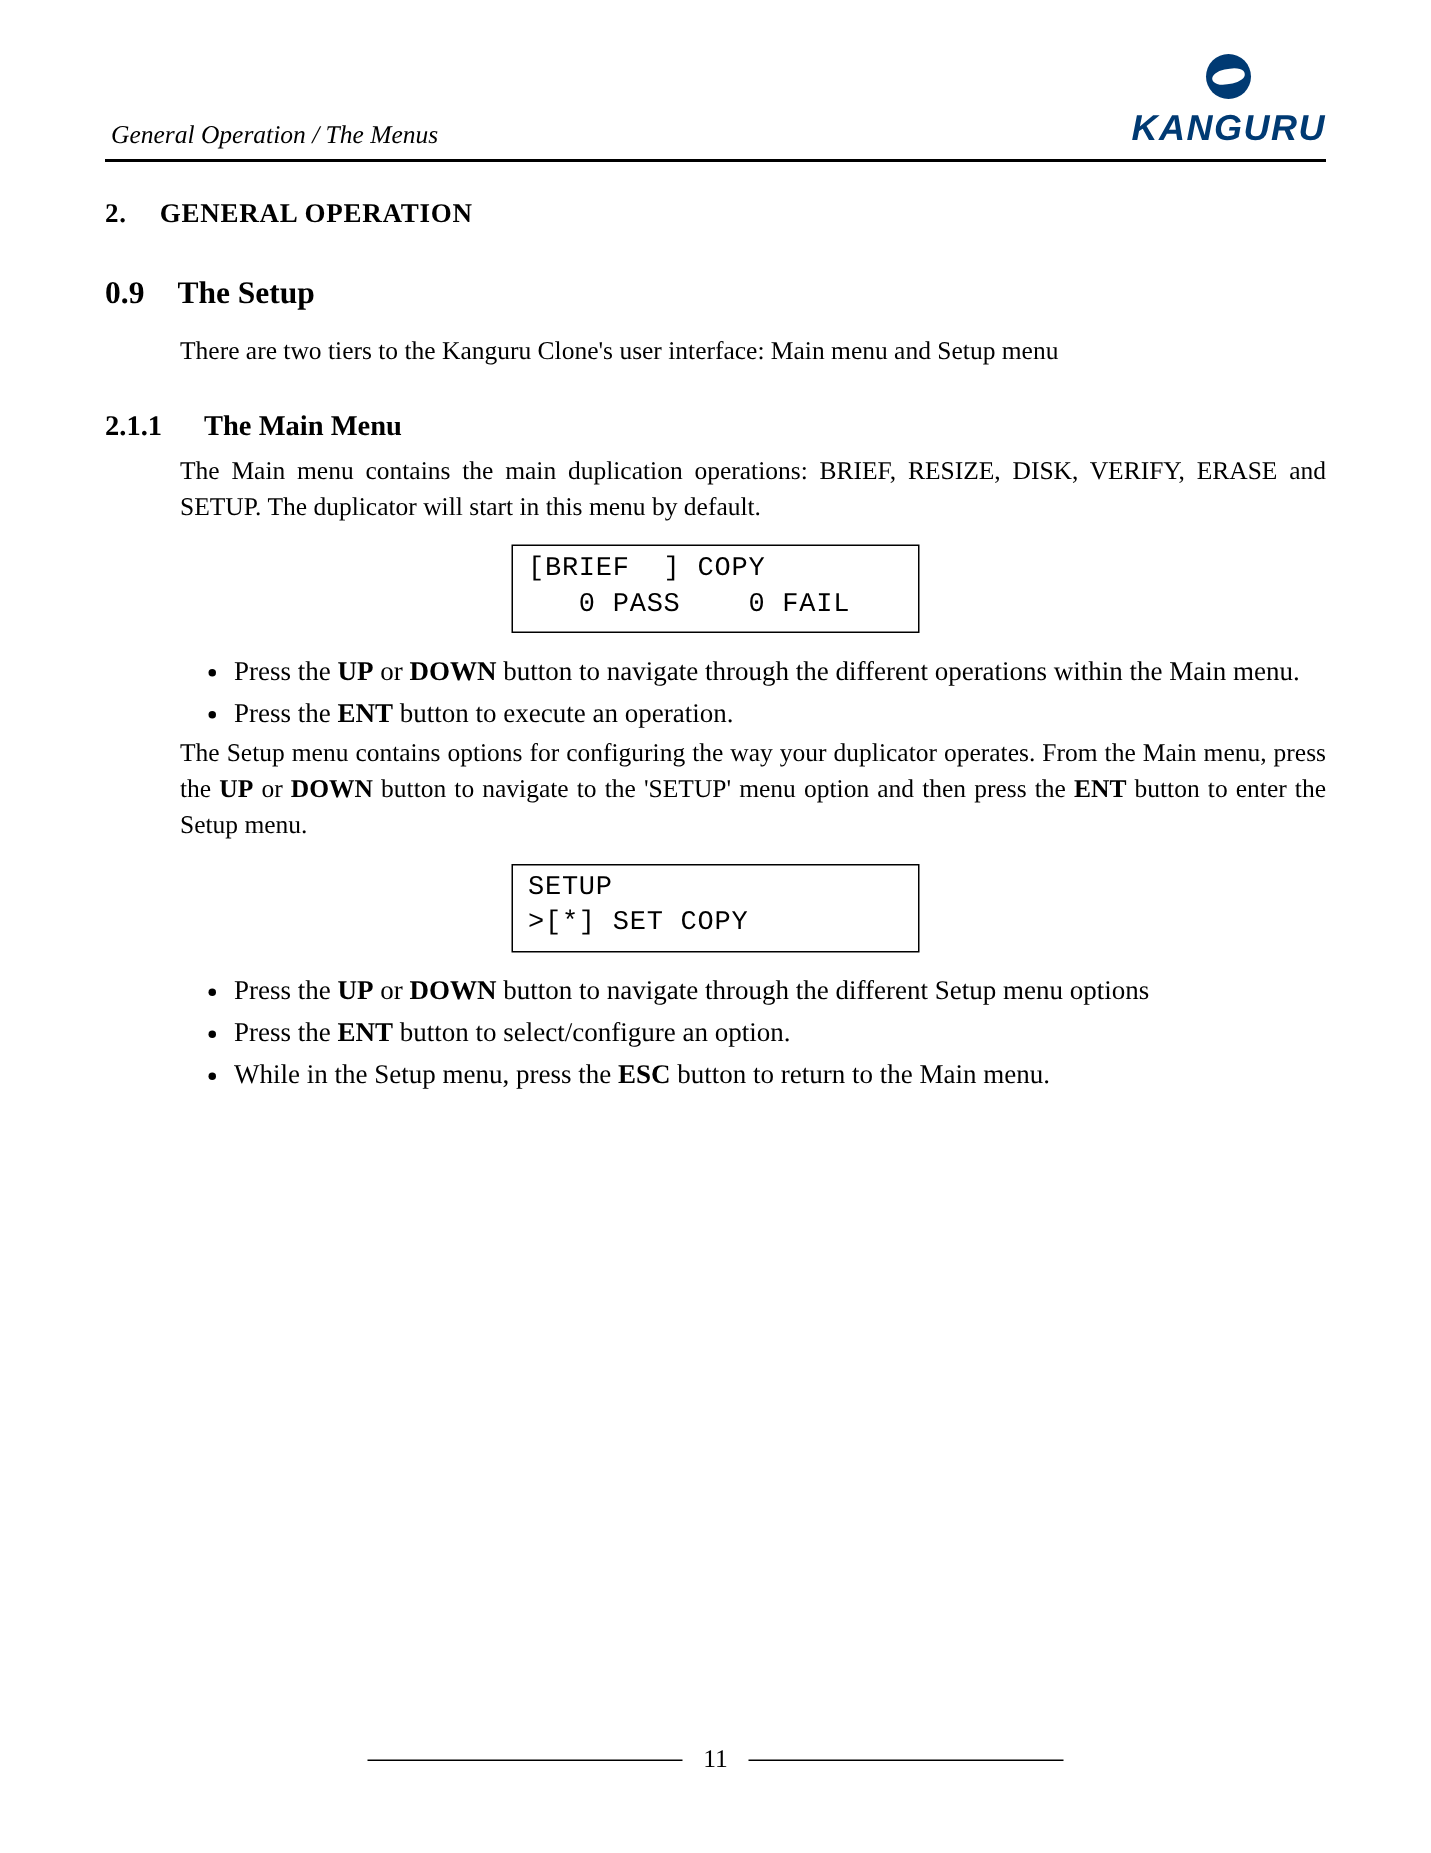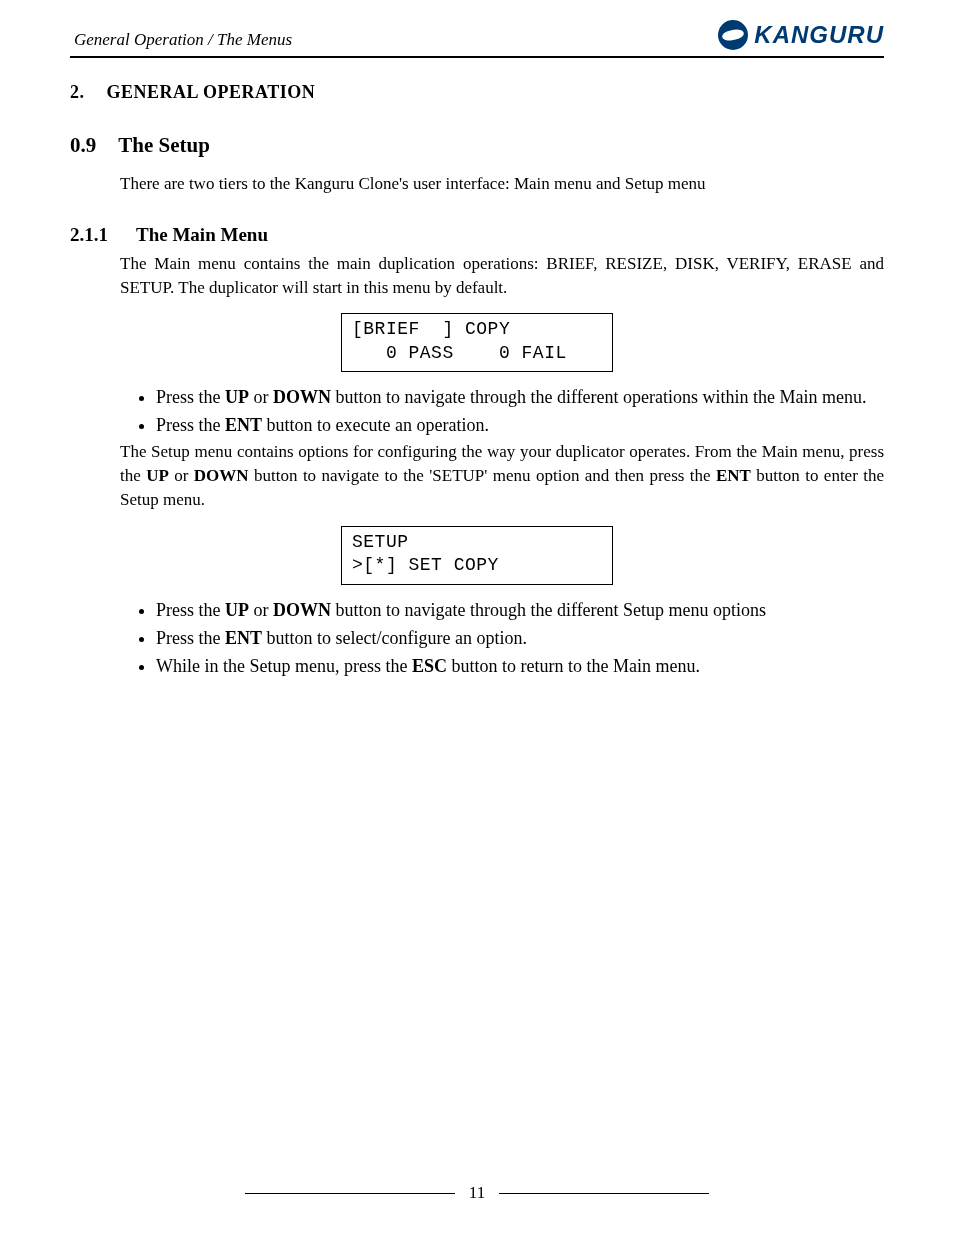--- a/index.html
+++ b/index.html
@@ -6,21 +6,21 @@
     margin: 0;
     padding: 0;
     background: #fff;
     color: #000;
     font-family: "Times New Roman", Times, serif;
   }
   .page {
     width: 954px;
     min-height: 1235px;
     box-sizing: border-box;
-    padding: 20px 70px 40px 70px;
+    padding: 36px 70px 40px 70px;
     position: relative;
   }
   
   .header-row {
     display: flex;
     align-items: flex-end;
     justify-content: space-between;
     padding-bottom: 2px;
   }
   .header-title {
@@ -31,20 +31,21 @@
   .brand {
     font-family: Arial, Helvetica, sans-serif;
     font-weight: 900;
     font-style: italic;
     letter-spacing: 1px;
     font-size: 24px;
     color: #003a73;
     display: flex;
     align-items: center;
     gap: 6px;
+    flex-direction: column;
   }
   .brand-dot {
     width: 30px;
     height: 30px;
     border-radius: 50%;
     background: #003a73;
     position: relative;
     overflow: hidden;
   }
   .brand-dot::after {
@@ -108,21 +109,21 @@
     font-family: Liberation Mono, monospace;
     font-size: 18px;
     line-height: 1.3;
     white-space: pre;
     text-align: left;
     letter-spacing: 0.5px;
   }
   
   .footer {
     position: absolute;
-    bottom: 32px;
+    bottom: 52px;
     left: 70px;
     right: 70px;
     display: flex;
     align-items: center;
     justify-content: center;
     gap: 14px;
     font-size: 17px;
   }
   .footer-line {
     flex: 0 0 210px;

